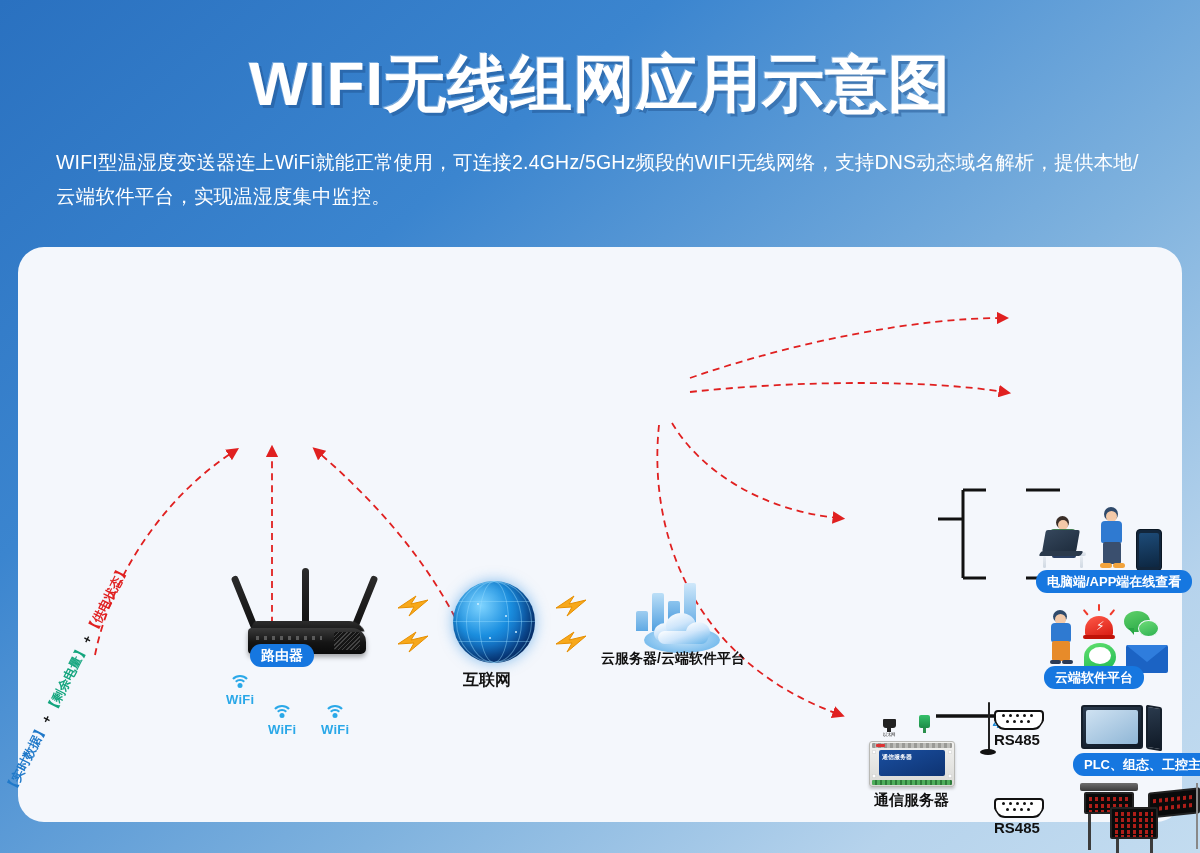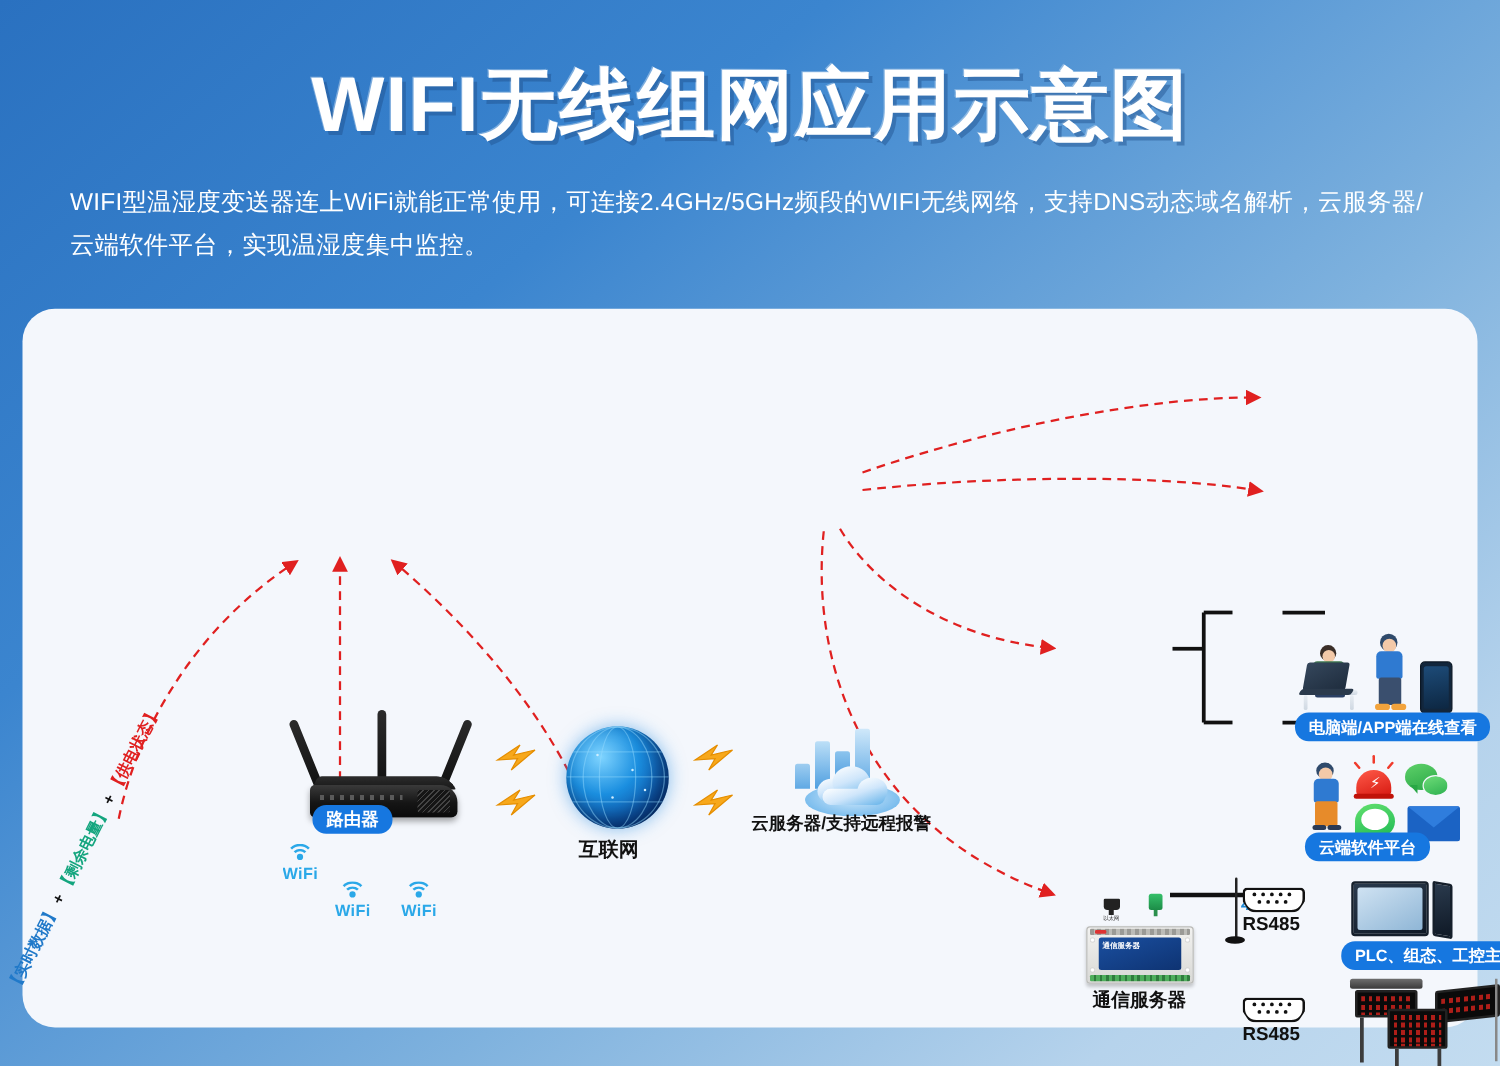--- a/index.html
+++ b/index.html
@@ -206,21 +206,21 @@
              background:repeating-linear-gradient(90deg,#c0201a 0 3px,transparent 3px 6px); opacity:.9; }
   .pole{ position:absolute; width:3px; background:#3c3c3c; }
   .canopy{ position:absolute; height:8px; background:linear-gradient(180deg,#6e6e6e,#3a3a3a); border-radius:2px; }
 
   svg.arrows{ position:absolute; left:0; top:0; width:1200px; height:853px; pointer-events:none; }
 </style>
 </head>
 <body>
 
 <div id="title">WIFI无线组网应用示意图</div>
-<div id="subtitle">WIFI型温湿度变送器连上WiFi就能正常使用，可连接2.4GHz/5GHz频段的WIFI无线网络，支持DNS动态域名解析，云服务器/云端软件平台，实现温湿度集中监控。</div>
+<div id="subtitle">WIFI型温湿度变送器连上WiFi就能正常使用，可连接2.4GHz/5GHz频段的WIFI无线网络，支持DNS动态域名解析，提供本地/云端软件平台，实现温湿度集中监控。</div>
 
 <div id="panel">
 
   <svg class="arrows" viewBox="0 0 1200 853" style="left:-18px; top:-247px;">
     <defs>
       <marker id="ah" markerWidth="7" markerHeight="7" refX="3" refY="3.5" orient="auto">
         <path d="M0,0 L7,3.5 L0,7 Z" fill="#e02020"></path>
       </marker>
     </defs>
 
@@ -299,21 +299,21 @@
     <div class="cbar" style="left:50px; width:12px; height:30px; background:linear-gradient(180deg,#8cc4ee,#3e92da);"></div>
     <div class="cbar" style="left:66px; width:12px; height:48px; background:linear-gradient(180deg,#cfe8fa,#5aa6e3);"></div>
     <div class="cdisc"></div>
     <div class="cshape">
       <div class="p" style="left:0; top:10px; width:22px; height:20px;"></div>
       <div class="p" style="left:12px; top:0; width:30px; height:26px;"></div>
       <div class="p" style="left:32px; top:9px; width:24px; height:21px;"></div>
       <div class="p" style="left:4px; top:18px; width:50px; height:13px; border-radius:8px;"></div>
     </div>
   </div>
-  <div class="blabel" style="left:583px; top:403px; font-size:14px;">云服务器/支持远程报警</div>
+  <div class="blabel" style="left:583px; top:403px; font-size:14px;">云服务器/云端软件平台</div>
 
   <div class="wifi" style="left:208px; top:428px;">
     <div class="arcs">
         <i></i>
         <i></i>
         <i></i>
       </div><span>WiFi</span>
   </div>
   <div class="wifi" style="left:250px; top:458px;">
     <div class="arcs">

